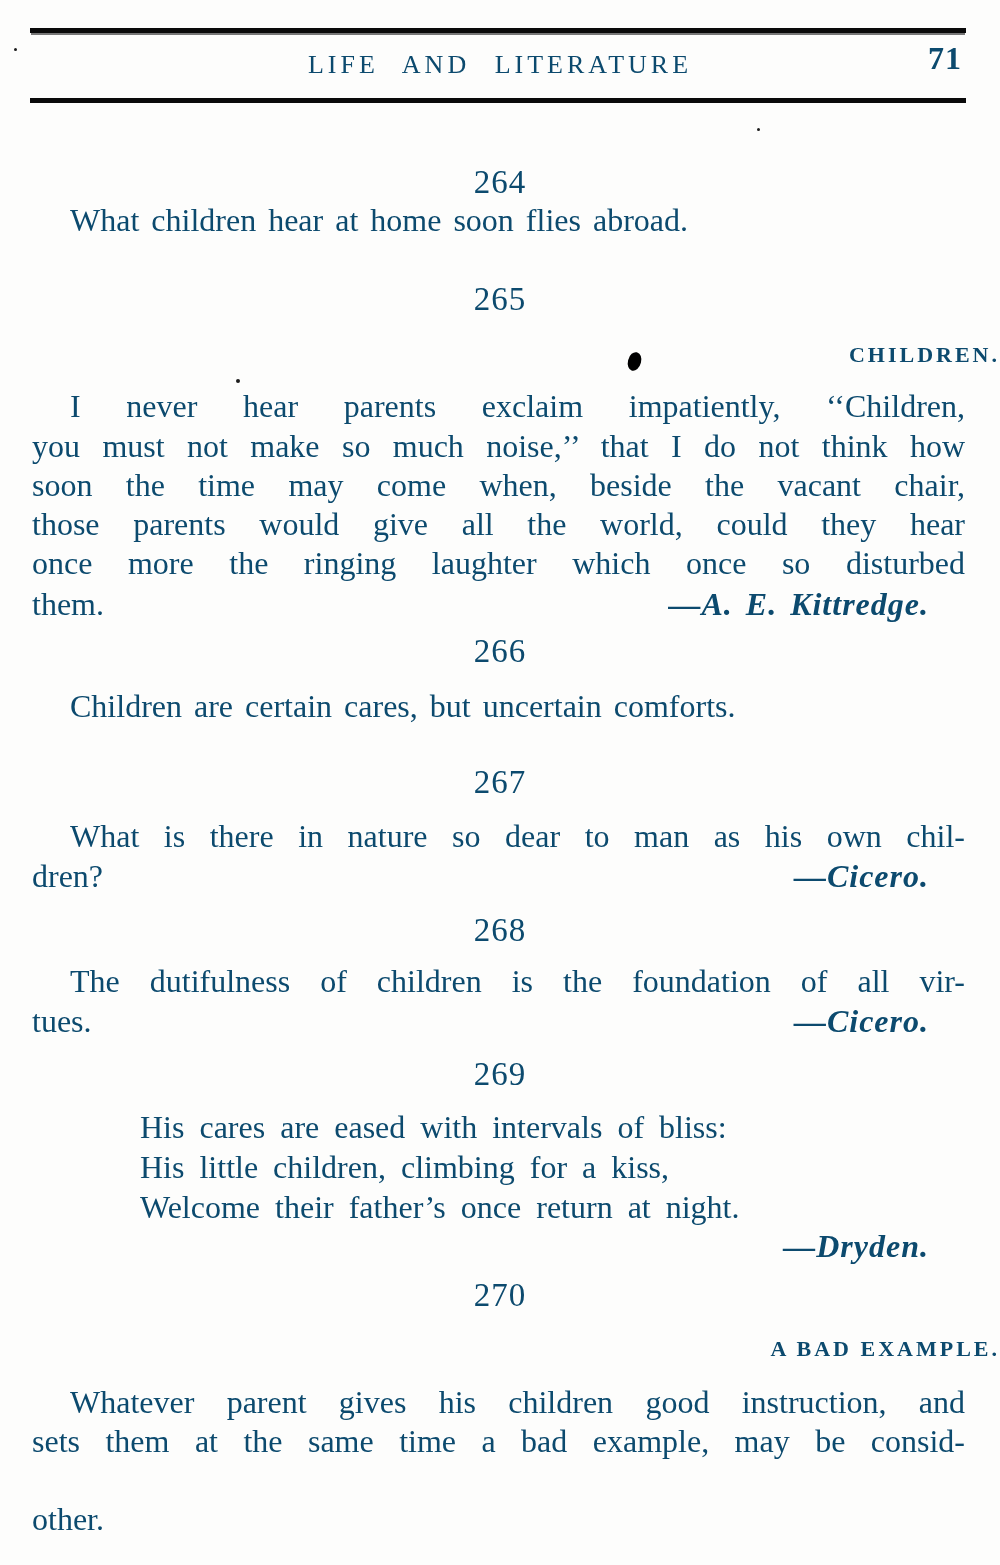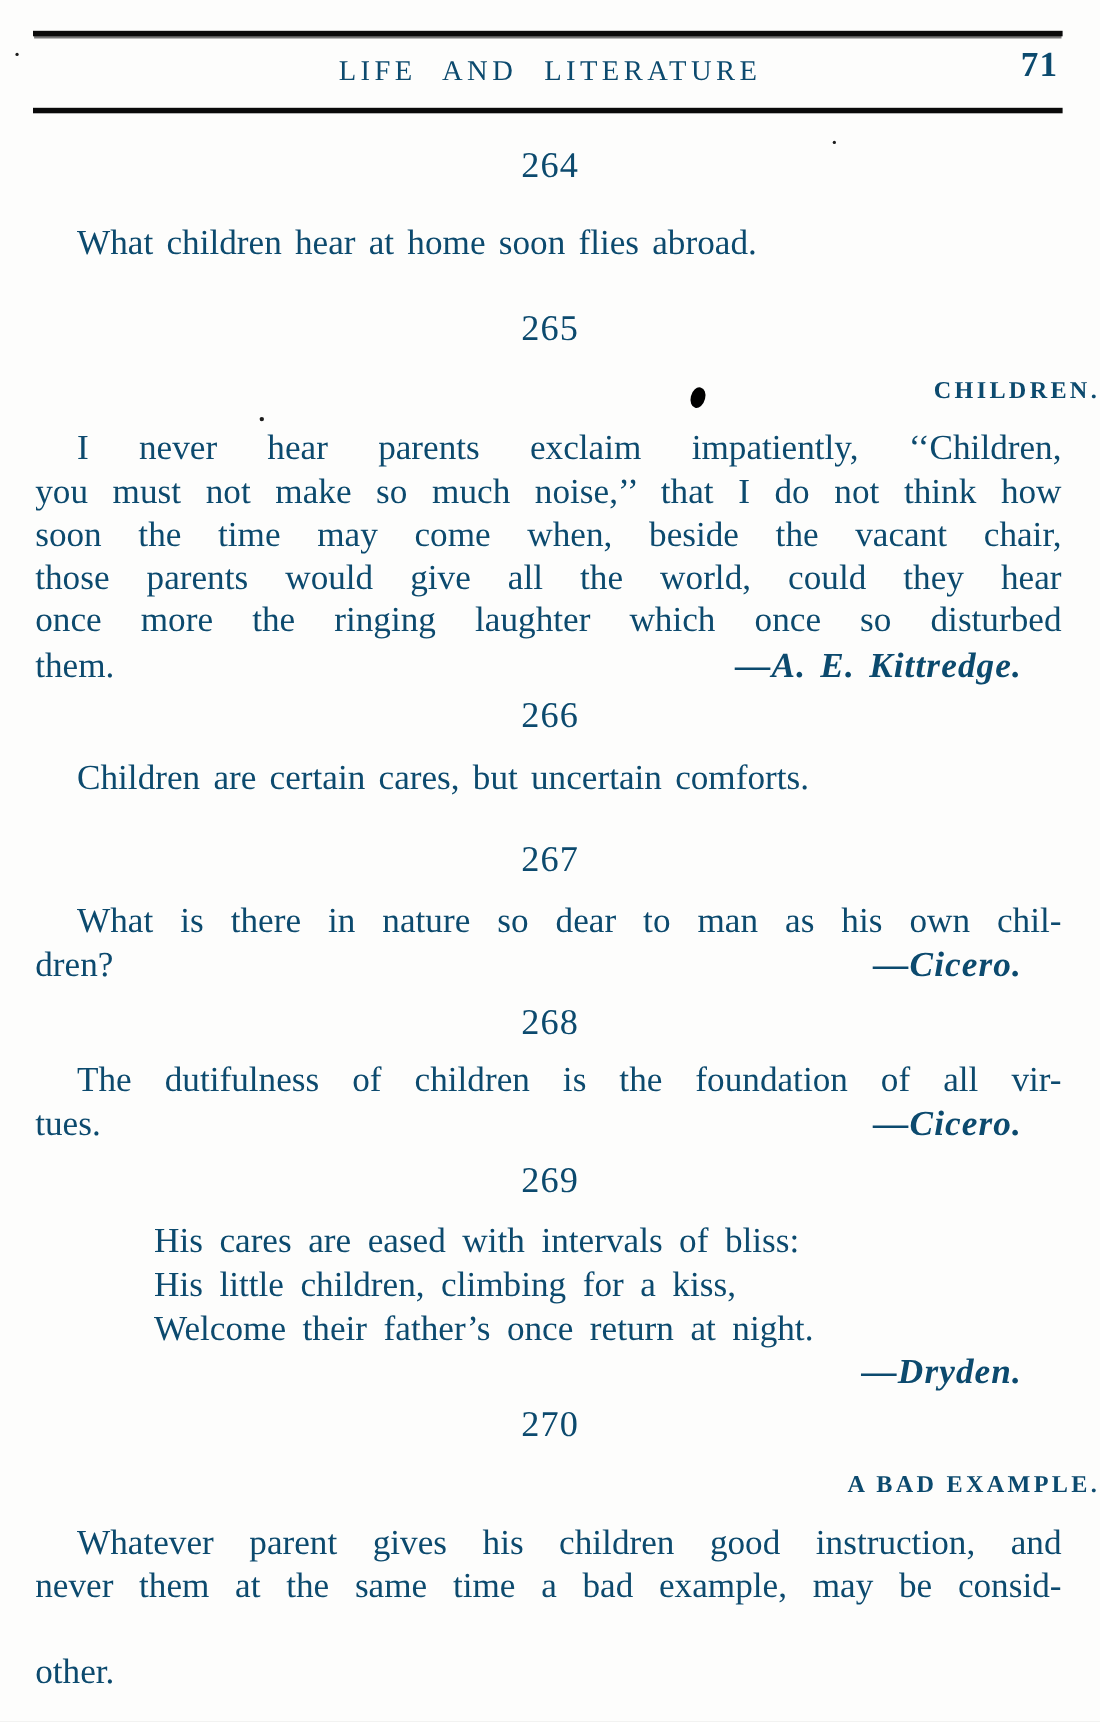--- a/index.html
+++ b/index.html
@@ -115,21 +115,21 @@
 </head>
 <body>
 
 <div class="page">
 
   <div class="rule rule-top"></div>
   <div class="running-head">LIFE AND LITERATURE</div>
   <div class="page-number">71</div>
   <div class="rule rule-under-head"></div>
 
-  <div class="qnum" style="top:133px">264</div>
+  <div class="qnum" style="top:164px">264</div>
   <div class="bodyline indent" style="top:200px">What children hear at home soon flies abroad.</div>
 
   <div class="qnum" style="top:281px">265</div>
   <div class="sechead" style="top:342px">CHILDREN.</div>
   <div class="ink-blot"></div>
   <div class="speck speck-1"></div>
   <div class="speck speck-2"></div>
   <div class="speck speck-3"></div>
   <div class="jline indent" style="top:386px">I never hear parents exclaim impatiently, ‘‘Children,</div>
   <div class="jline" style="top:426px">you must not make so much noise,’’ that I do not think how</div>
@@ -160,16 +160,16 @@
 
   <div class="qnum" style="top:1056px">269</div>
   <div class="verseline" style="top:1107px">His cares are eased with intervals of bliss:</div>
   <div class="verseline" style="top:1147px">His little children, climbing for a kiss,</div>
   <div class="verseline" style="top:1187px">Welcome their father’s once return at night.</div>
   <div class="attr-line attr" style="top:1226px">—Dryden.</div>
 
   <div class="qnum" style="top:1277px">270</div>
   <div class="sechead" style="top:1336px">A BAD EXAMPLE.</div>
   <div class="jline indent" style="top:1382px">Whatever parent gives his children good instruction, and</div>
-  <div class="jline" style="top:1421px">never them at the same time a bad example, may be consid-</div>
+  <div class="jline" style="top:1421px">sets them at the same time a bad example, may be consid-</div>
   <div class="bodyline" style="top:1499px">other.</div>
 
 </div>
 
 </body></html>

